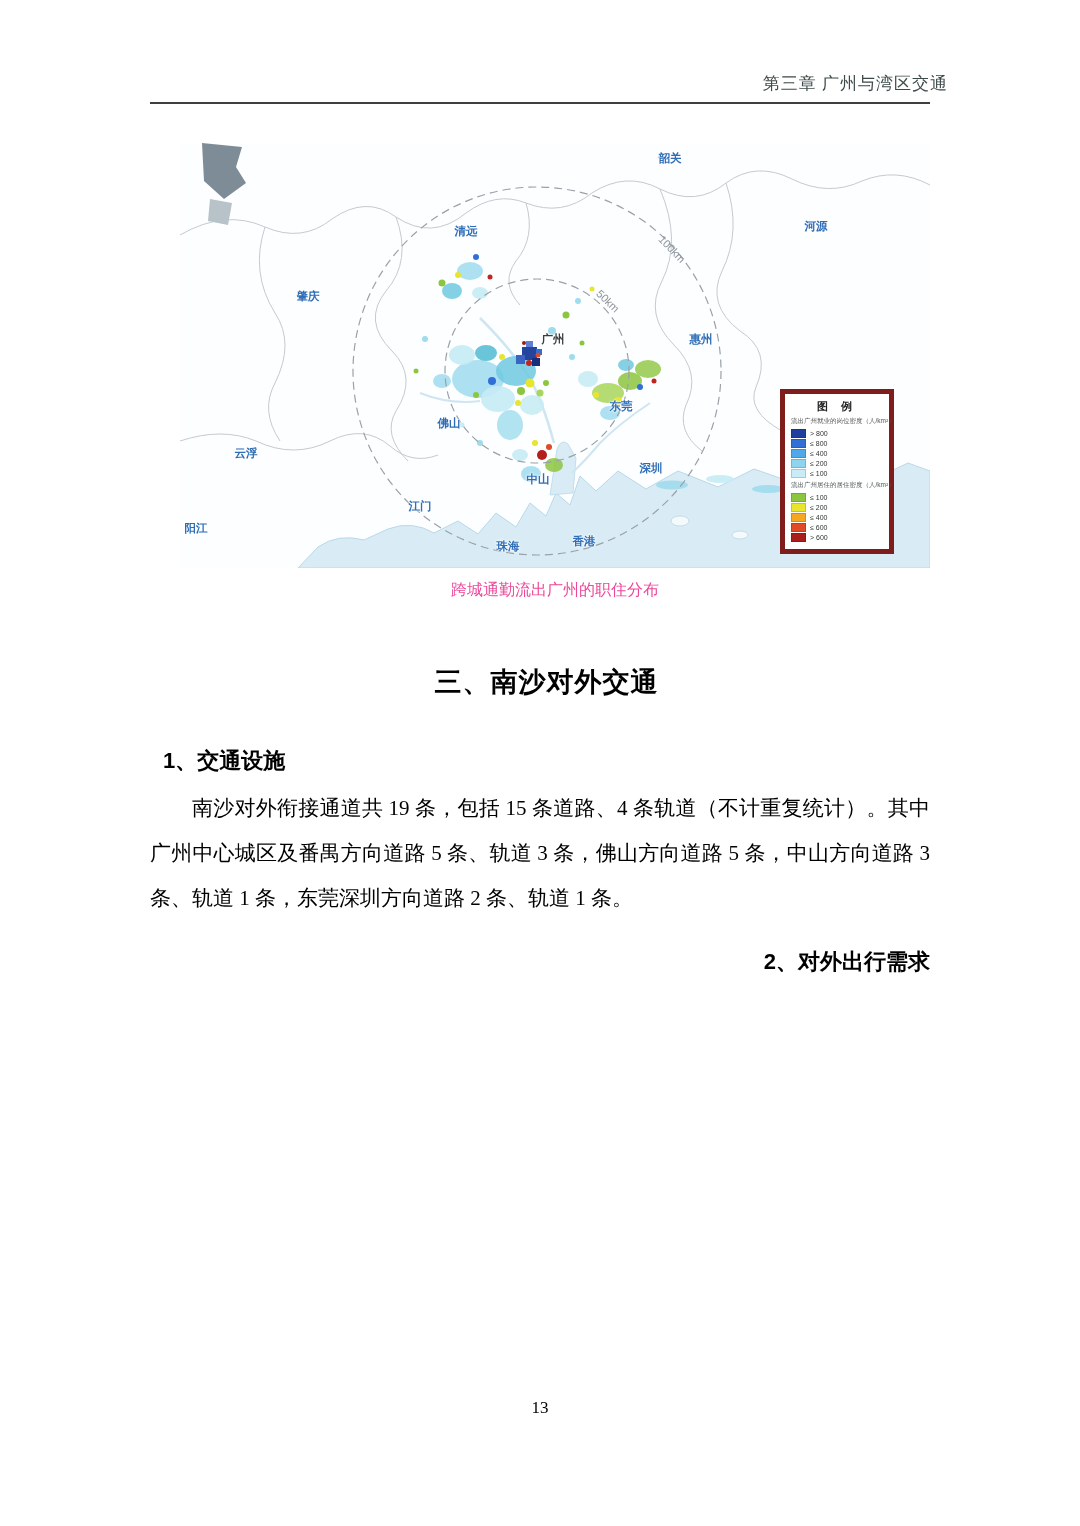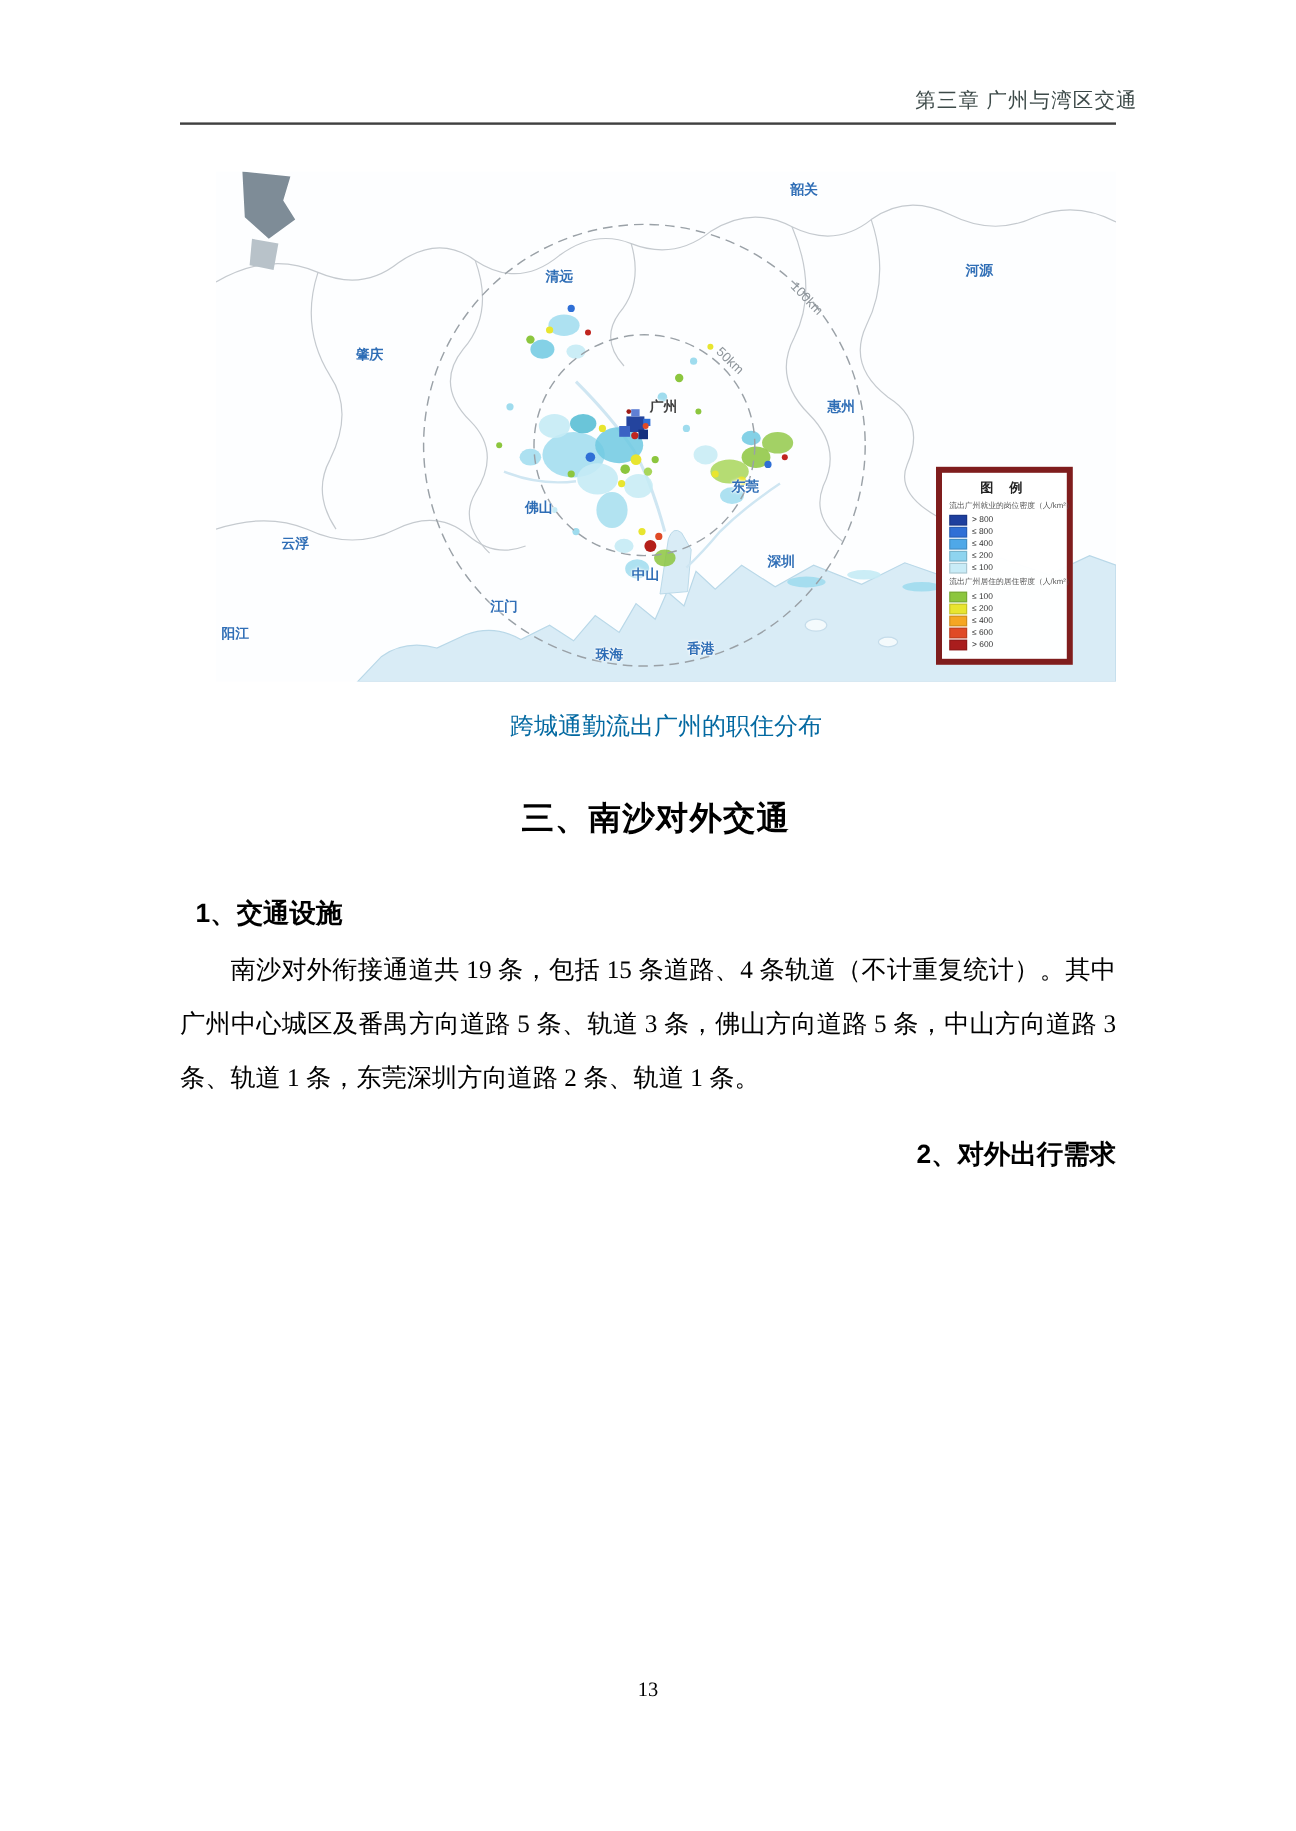--- a/index.html
+++ b/index.html
@@ -25,21 +25,21 @@
   .legend{position:absolute;left:600px;top:246px;width:114px;box-sizing:border-box;
         background:rgba(255,255,255,.97);border:5px solid #7f1d1d;padding:5px 6px 7px;}
   .legend-title{text-align:center;font-weight:bold;font-size:11px;letter-spacing:5px;
         color:#222;margin-bottom:3px;font-family:"Liberation Sans",sans-serif;}
   .legend-group-title{font-size:6.5px;color:#555;margin:3px 0 2px;white-space:nowrap;
         font-family:"Liberation Sans",sans-serif;}
   .legend-row{display:flex;align-items:center;gap:4px;height:10px;}
   .legend-swatch{width:13px;height:7px;flex:0 0 auto;border:0.5px solid rgba(0,0,0,.15);}
   .legend-label{font:7px "Liberation Sans","DejaVu Sans",sans-serif;color:#333;}
 
-  .map-caption{margin-top:24px;text-align:center;font-size:20px;color:#0369a1;}
+  .map-caption{margin-top:12px;text-align:center;font-size:16px;color:#ec4899;}
   .figure-caption{margin-top:3px;text-align:center;font-size:19px;color:#000;}
   .text-cursor{display:inline-block;width:2px;height:20px;background:#000;
         margin-left:2px;vertical-align:-3px;}
 
   .content{position:absolute;top:664px;left:150px;width:780px;}
   .section-title{margin:0 0 0 13px;font:900 27px "Liberation Sans","DejaVu Sans",sans-serif;
         letter-spacing:1px;text-align:center;}
   .sub-title{margin:46px 0 0 13px;font:700 22px "Liberation Sans","DejaVu Sans",sans-serif;}
   .sub-title.second{margin-top:26px;text-align:right;}
   .body-par{margin:10px 0 0;font-size:21px;line-height:45px;text-align:justify;

